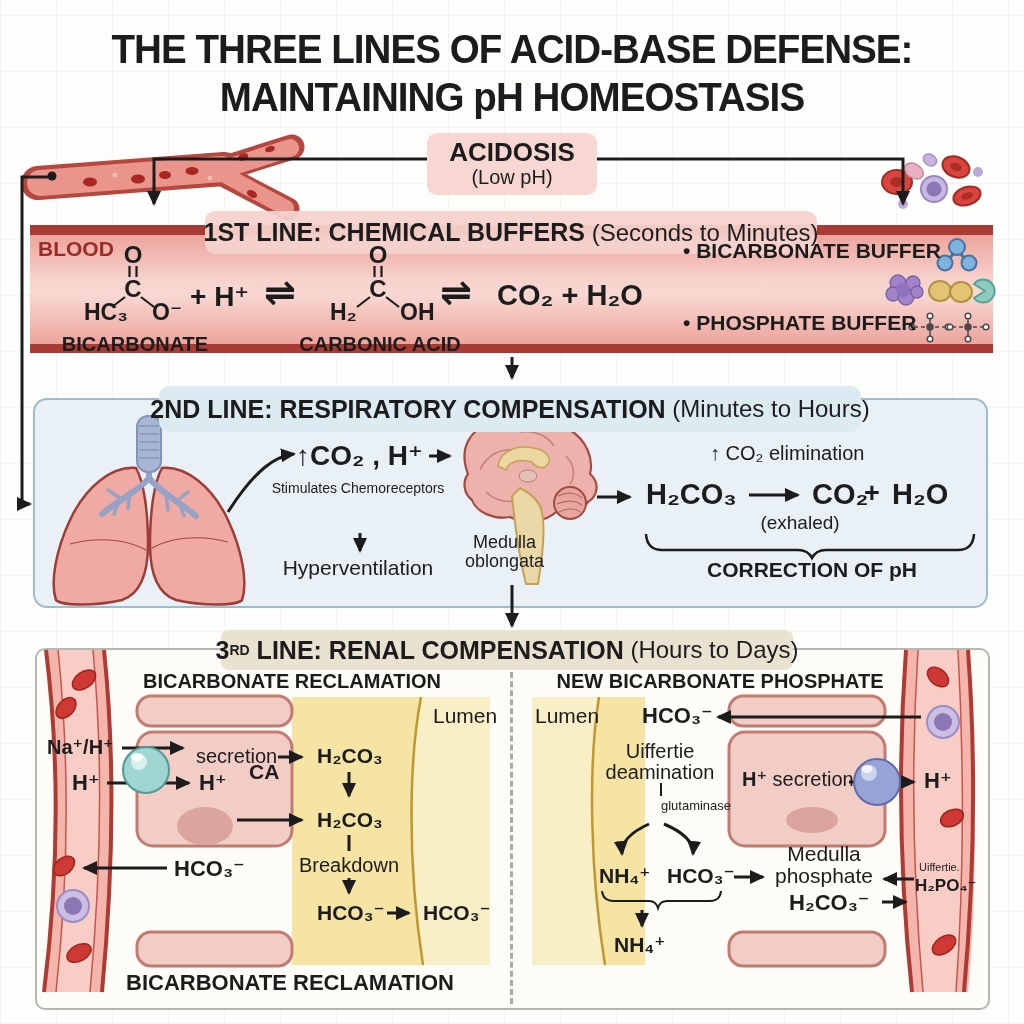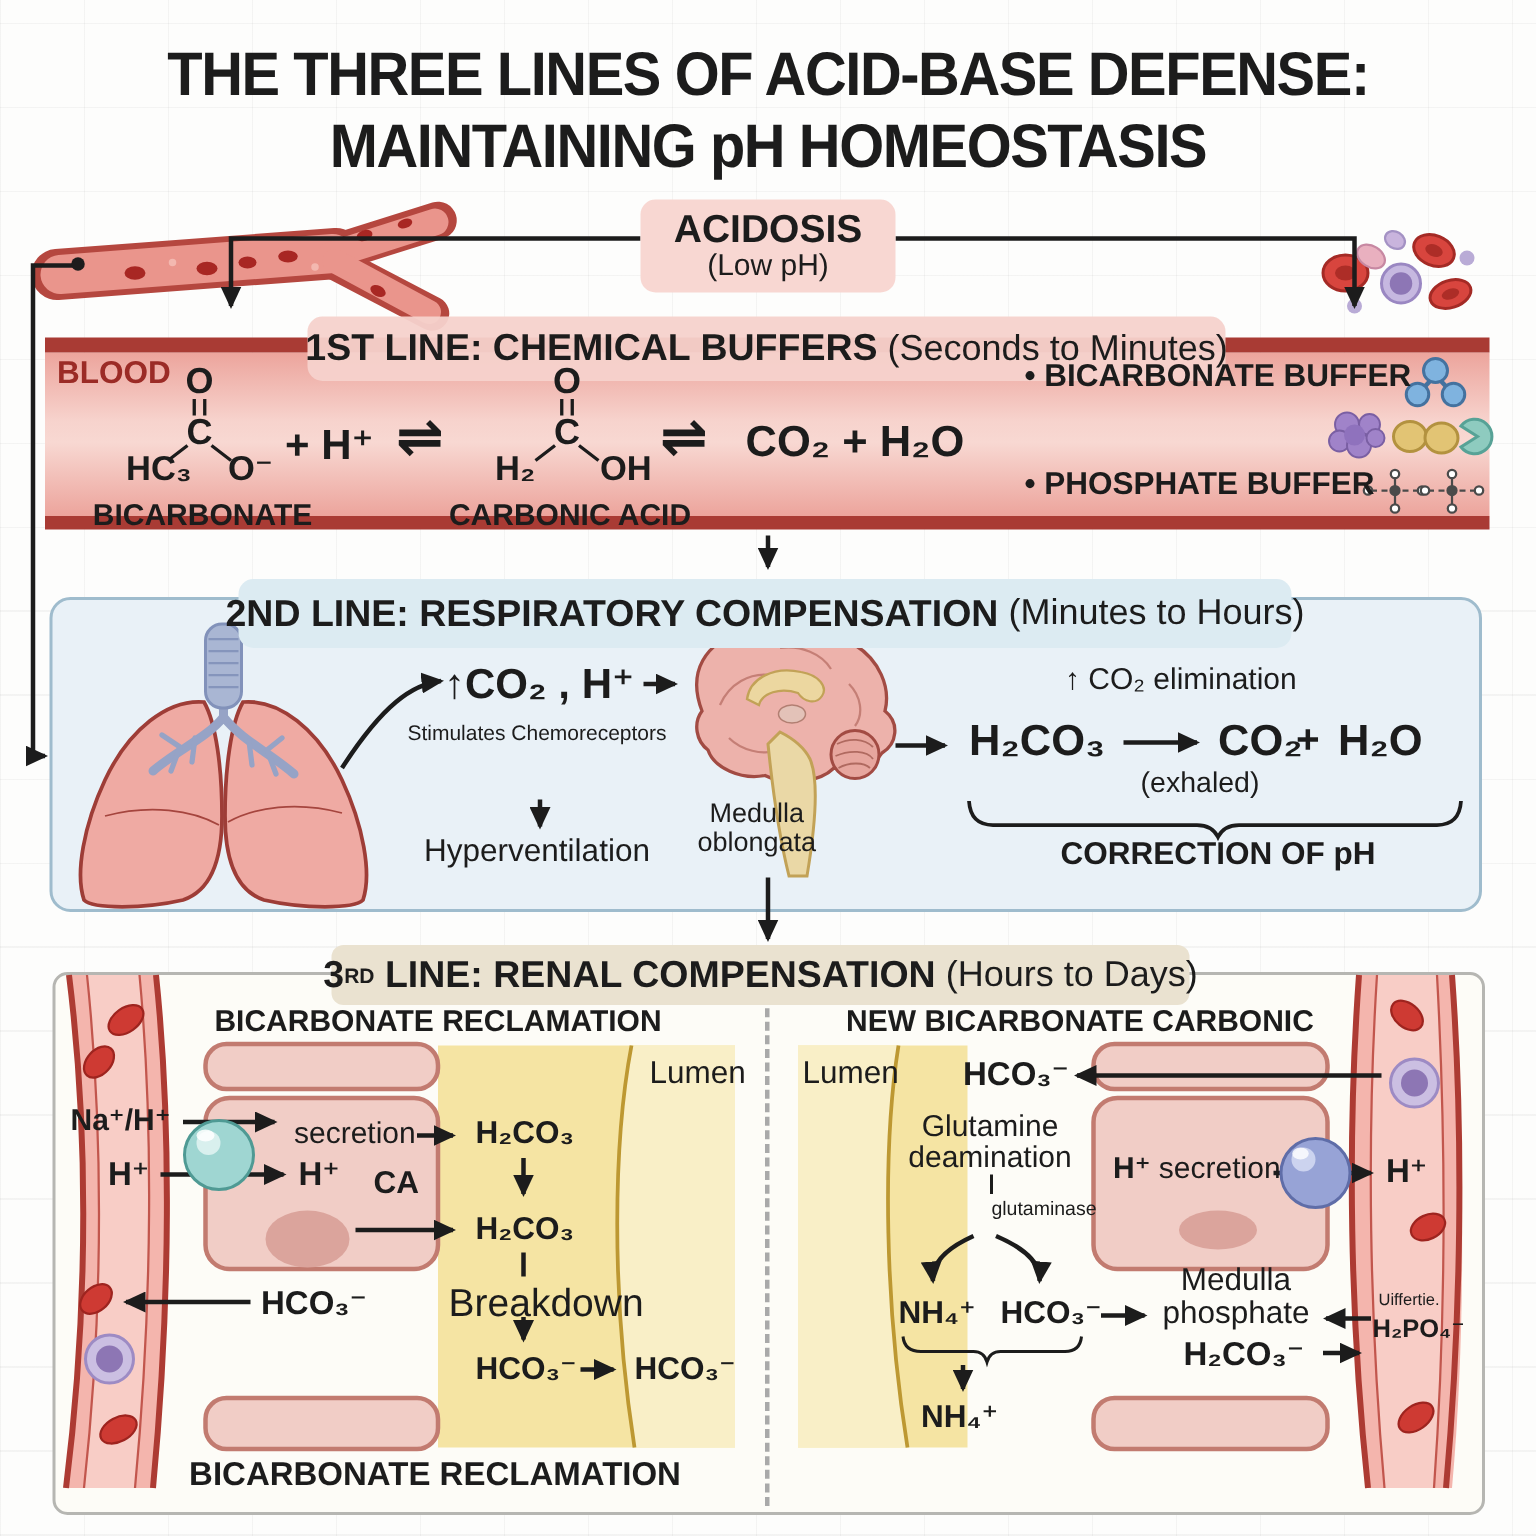--- a/index.html
+++ b/index.html
@@ -305,32 +305,32 @@
       <span class="pre" style="font-size:24px"> (Hours to Days)</span>
   </div>
 
   <div class="t b c" style="left:292px;top:671px;font-size:20px;z-index:4">BICARBONATE RECLAMATION</div>
   <div class="t" style="left:433px;top:705px;font-size:21px;z-index:4">Lumen</div>
   <div class="t b" style="left:47px;top:737px;font-size:20px;z-index:4">Na⁺/H⁺</div>
   <div class="t" style="left:196px;top:746px;font-size:20px;z-index:4">secretion</div>
   <div class="t b" style="left:317px;top:745px;font-size:21px;z-index:4">H₂CO₃</div>
   <div class="t b" style="left:72px;top:771px;font-size:22px;z-index:4">H⁺</div>
   <div class="t b" style="left:199px;top:771px;font-size:22px;z-index:4">H⁺</div>
-  <div class="t b" style="left:249px;top:778px;font-size:21px;z-index:4">CA</div>
+  <div class="t b" style="left:249px;top:761px;font-size:21px;z-index:4">CA</div>
   <div class="t b" style="left:317px;top:809px;font-size:21px;z-index:4">H₂CO₃</div>
   <div class="t b" style="left:174px;top:857px;font-size:22px;z-index:4">HCO₃⁻</div>
-  <div class="t" style="left:299px;top:855px;font-size:26px;z-index:4">Breakdown</div>
+  <div class="t" style="left:299px;top:855px;font-size:20px;z-index:4">Breakdown</div>
   <div class="t b" style="left:317px;top:902px;font-size:21px;z-index:4">HCO₃⁻</div>
   <div class="t b" style="left:423px;top:902px;font-size:21px;z-index:4">HCO₃⁻</div>
   <div class="t b c" style="left:290px;top:971px;font-size:22px;z-index:4">BICARBONATE RECLAMATION</div>
 
-  <div class="t b c" style="left:720px;top:671px;font-size:20px;z-index:4">NEW BICARBONATE CARBONIC</div>
+  <div class="t b c" style="left:720px;top:671px;font-size:20px;z-index:4">NEW BICARBONATE PHOSPHATE</div>
   <div class="t" style="left:535px;top:705px;font-size:21px;z-index:4">Lumen</div>
   <div class="t b" style="left:642px;top:704px;font-size:22px;z-index:4">HCO₃⁻</div>
-  <div class="t c" style="left:660px;top:741px;font-size:20px;z-index:4">Glutamine</div>
+  <div class="t c" style="left:660px;top:741px;font-size:20px;z-index:4">Uiffertie</div>
   <div class="t c" style="left:660px;top:762px;font-size:20px;z-index:4">deamination</div>
   <div class="t c" style="left:696px;top:799px;font-size:13px;z-index:4">glutaminase</div>
   <div class="t" style="left:742px;top:769px;font-size:20px;z-index:4"><span class="b pre">H⁺</span><span class="pre"> secretion</span></div>
   <div class="t b" style="left:924px;top:769px;font-size:22px;z-index:4">H⁺</div>
   <div class="t b" style="left:599px;top:865px;font-size:21px;z-index:4">NH₄⁺</div>
   <div class="t b" style="left:667px;top:865px;font-size:21px;z-index:4">HCO₃⁻</div>
   <div class="t wrap" style="left:768px;top:843px;width:112px;font-size:21px;z-index:4">Medulla phosphate</div>
   <div class="t b" style="left:789px;top:891px;font-size:22px;z-index:4">H₂CO₃⁻</div>
   <div class="t" style="left:919px;top:862px;font-size:11px;z-index:4">Uiffertie.</div>
   <div class="t b" style="left:915px;top:877px;font-size:17px;z-index:4">H₂PO₄⁻</div>

